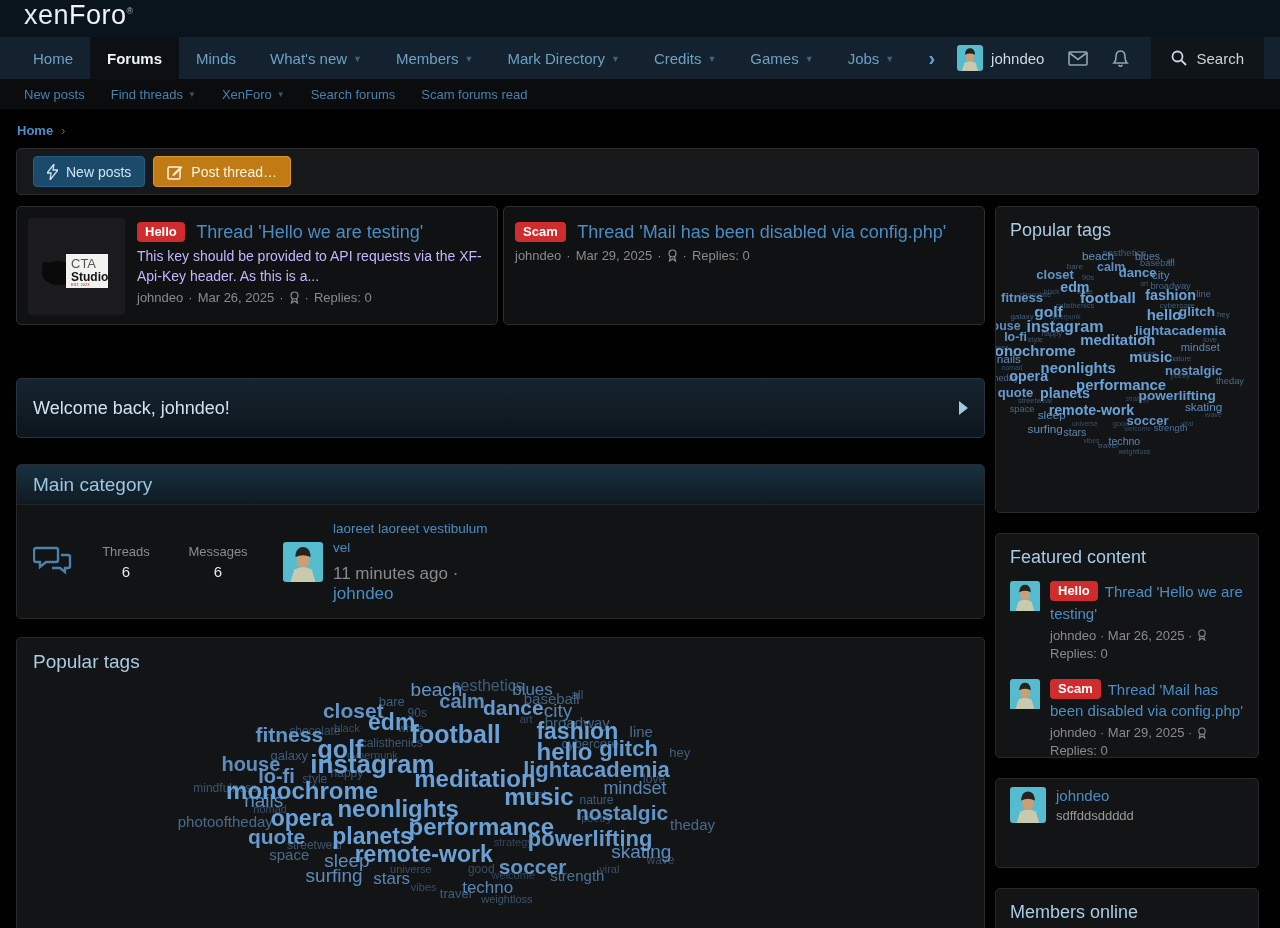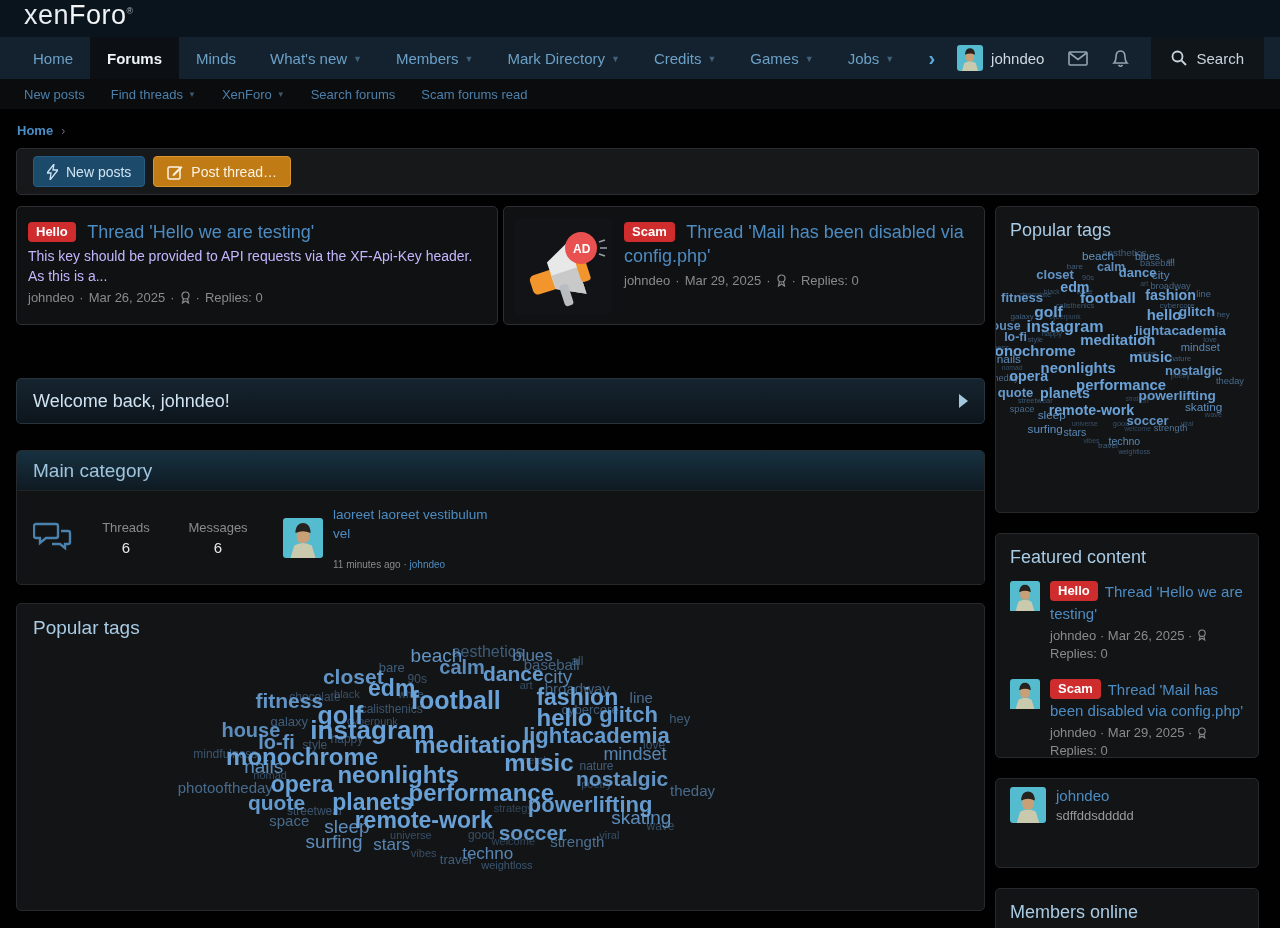--- a/index.html
+++ b/index.html
@@ -51,40 +51,40 @@
       display:flex; gap:12px; padding:11px; }
   .thumb { width:97px; height:97px; border-radius:4px; flex:0 0 auto; position:relative; overflow:hidden; }
   .card-body { flex:1; min-width:0; padding-top:2px; }
   .badge { display:inline-block; background:#cf2d2d; color:#fff; font-size:13px; font-weight:bold;
       border-radius:4px; padding:2px 8px 3px; vertical-align:2px; margin-right:7px; }
   .card-title { color:#4d8cc2; font-size:18px; line-height:1.35; }
   .card-text { color:#c4b5fd; font-size:14px; line-height:1.4; margin-top:3px; }
   .meta { color:#8a8a8a; font-size:13px; margin-top:4px; display:flex; align-items:center; gap:5px; flex-wrap:wrap; }
 
   
-  .welcome { margin-top:53px; height:46px; border:1px solid #27343e; border-radius:5px;
+  .welcome { margin-top:53px; height:60px; border:1px solid #27343e; border-radius:5px;
       background:linear-gradient(180deg,#16242f 0%,#0d151c 100%);
       display:flex; align-items:center; padding:0 16px; cursor:pointer; }
   .welcome-text { color:#cfe3f1; font-size:18px; flex:1; }
   .tri-right { width:0; height:0; border-top:7px solid transparent; border-bottom:7px solid transparent;
       border-left:9px solid #a3c8de; }
 
   
   .cat-panel { margin-top:26px; overflow:hidden; }
   .cat-head { height:40px; background:linear-gradient(180deg,#173140 0%,#0e1a22 100%);
       display:flex; align-items:center; padding:0 16px; border-bottom:1px solid #222528; }
   .cat-title { color:#9fc4de; font-size:19px; }
   .forum-row { display:flex; align-items:center; padding:14px 16px; gap:14px; background:#121315; }
   .forum-name { color:#4d8cc2; font-size:17px; flex:1; }
   .stat { width:78px; text-align:center; }
   .stat .lbl { color:#8b8b8b; font-size:13px; }
   .stat .val { color:#e8e8e8; font-size:15px; margin-top:4px; }
   .lastpost { width:225px; display:flex; gap:10px; align-items:center; margin-left:12px; }
   .lp-title { color:#4d8cc2; font-size:13.5px; line-height:1.3; }
-  .lp-meta { color:#8a8a8a; font-size:10px; margin-top:17px; }
+  .lp-meta { color:#8a8a8a; font-size:17px; margin-top:8px; }
   .lp-meta a { color:#4d8cc2; }
 
   
   .tags-panel { margin-top:18px; height:308px; overflow:hidden; }
   .panel-head { padding:13px 16px 6px; }
   .panel-head h2 { color:#a9cbe4; font-size:19px; font-weight:400; }
   .cloud-wrap { position:relative; overflow:hidden; }
   .cloud { position:relative; }
   .cloud span { position:absolute; transform:translate(-50%,-50%); color:#6aa2d8; white-space:nowrap; cursor:pointer; line-height:1; }
 
@@ -217,20 +217,32 @@
       </svg>
     <span>Post thread…</span>
   </div>
 </div>
 
 <div class="layout">
   <div class="maincol">
 
     <div class="cards">
       <div class="card">
+        <div class="thumb" style="background:#1b1b1d;">
+          <svg width="97" height="97" viewBox="0 0 97 97">
+            <rect width="97" height="97" fill="#1b1b1d"></rect>
+            <ellipse cx="30" cy="55" rx="16" ry="12" fill="#0a0a0a"></ellipse>
+            <circle cx="18" cy="48" r="4" fill="#0a0a0a"></circle>
+              <circle cx="42" cy="64" r="5" fill="#0a0a0a"></circle>
+            <rect x="38" y="36" width="42" height="34" fill="#f2f2f0"></rect>
+            <text x="43" y="50" font-size="13" fill="#555" font-family="Liberation Sans, sans-serif">CTA</text>
+            <text x="43" y="63" font-size="12" font-weight="bold" fill="#111" font-family="Liberation Sans, sans-serif">Studio</text>
+            <text x="43" y="68" font-size="4" fill="#b03030" font-family="Liberation Sans, sans-serif">EST. 2023</text>
+          </svg>
+        </div>
         <div class="card-body">
           <div>
             <span class="badge">Hello</span>
             <a class="card-title">Thread 'Hello we are testing'</a>
           </div>
           <div class="card-text">This key should be provided to API requests via the XF-Api-Key header. As this is a...</div>
           <div class="meta">
             <span>johndeo</span>
               <span>·</span>
               <span>Mar 26, 2025</span>
@@ -239,35 +251,20 @@
                 <circle cx="5.5" cy="4.5" r="3.5"></circle>
                 <path d="M3.5 7.5 L2.5 12 L5.5 10 L8.5 12 L7.5 7.5"></path>
               </svg>
             <span>·</span>
               <span>Replies: 0</span>
           </div>
         </div>
       </div>
 
       <div class="card">
-        <div class="thumb">
-          <svg width="97" height="97" viewBox="0 0 97 97">
-            <rect width="97" height="97" fill="#121316"></rect>
-            <g transform="rotate(-18 48 55)">
-              <rect x="14" y="48" width="26" height="20" rx="5" fill="#f2952c"></rect>
-              <path d="M36 40 L64 26 L64 82 L36 68 Z" fill="#e8e8e8"></path>
-              <path d="M36 54 L64 54 L64 82 L36 68 Z" fill="#c9c9c9"></path>
-              <rect x="63" y="38" width="10" height="32" rx="3" fill="#f2952c"></rect>
-              <rect x="40" y="66" width="9" height="22" rx="3" fill="#b9bcc0"></rect>
-            </g>
-            <circle cx="66" cy="30" r="16" fill="#e8514f"></circle>
-            <text x="58" y="35" font-size="12" font-weight="bold" fill="#fff" font-family="Liberation Sans, sans-serif">AD</text>
-            <path d="M84 24 L90 22 M85 30 L92 30 M84 36 L90 38" stroke="#9aa0a6" stroke-width="1.5"></path>
-          </svg>
-        </div>
         <div class="card-body">
           <div>
             <span class="badge">Scam</span>
             <a class="card-title">Thread 'Mail has been disabled via config.php'</a>
           </div>
           <div class="meta">
             <span>johndeo</span>
               <span>·</span>
               <span>Mar 29, 2025</span>
               <span>·</span>

